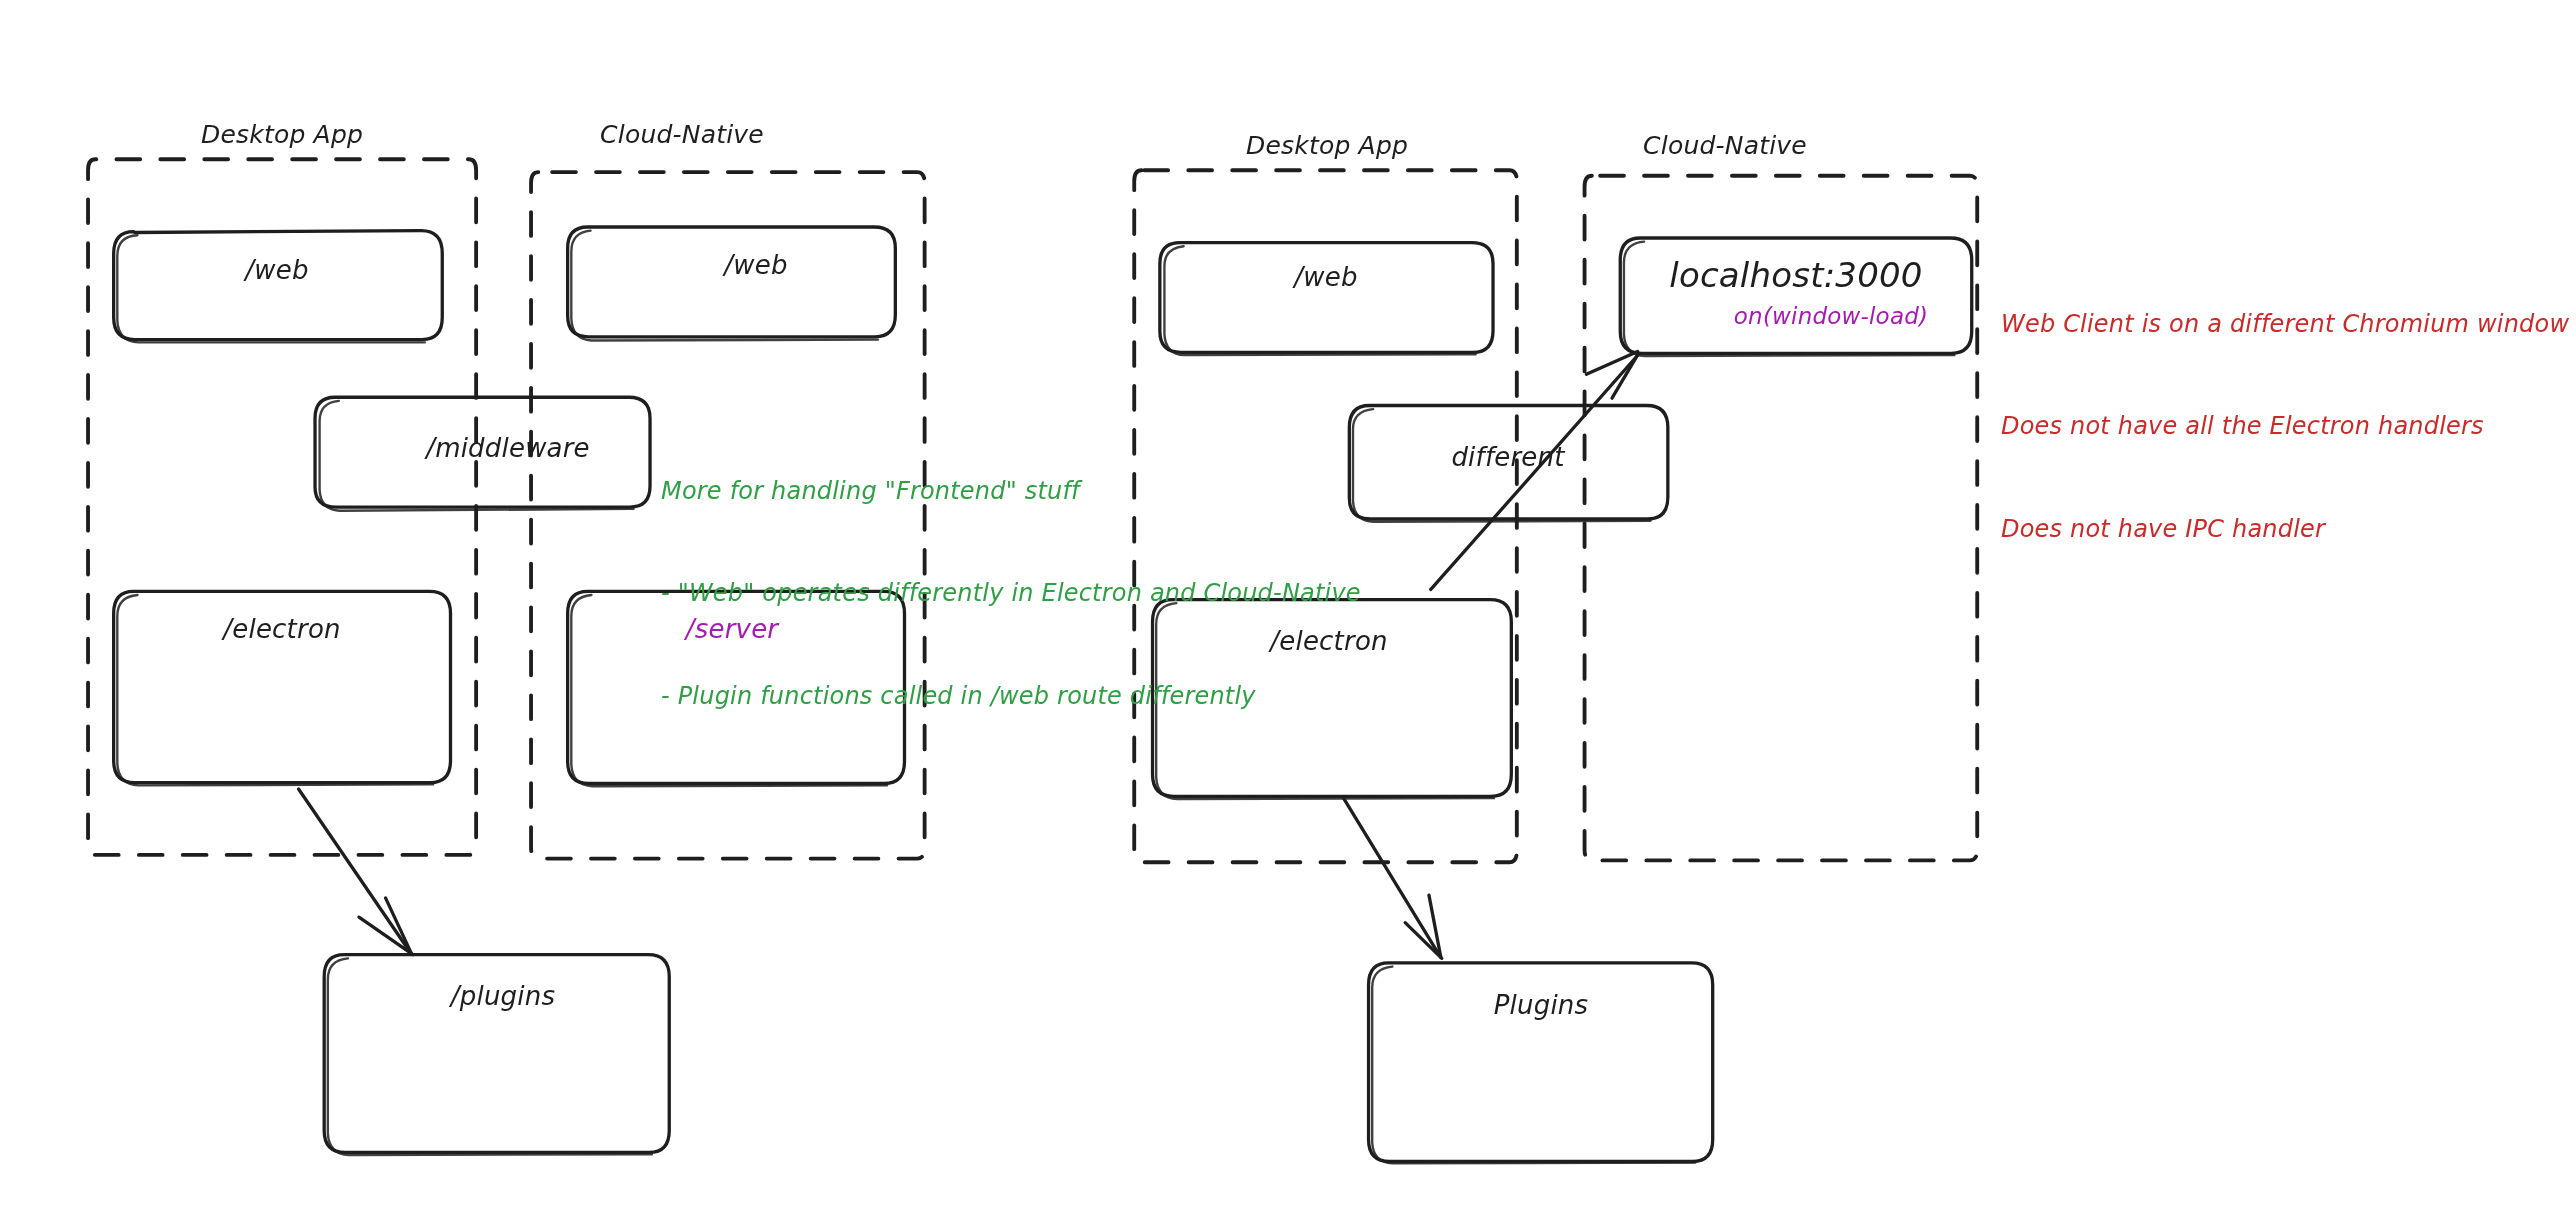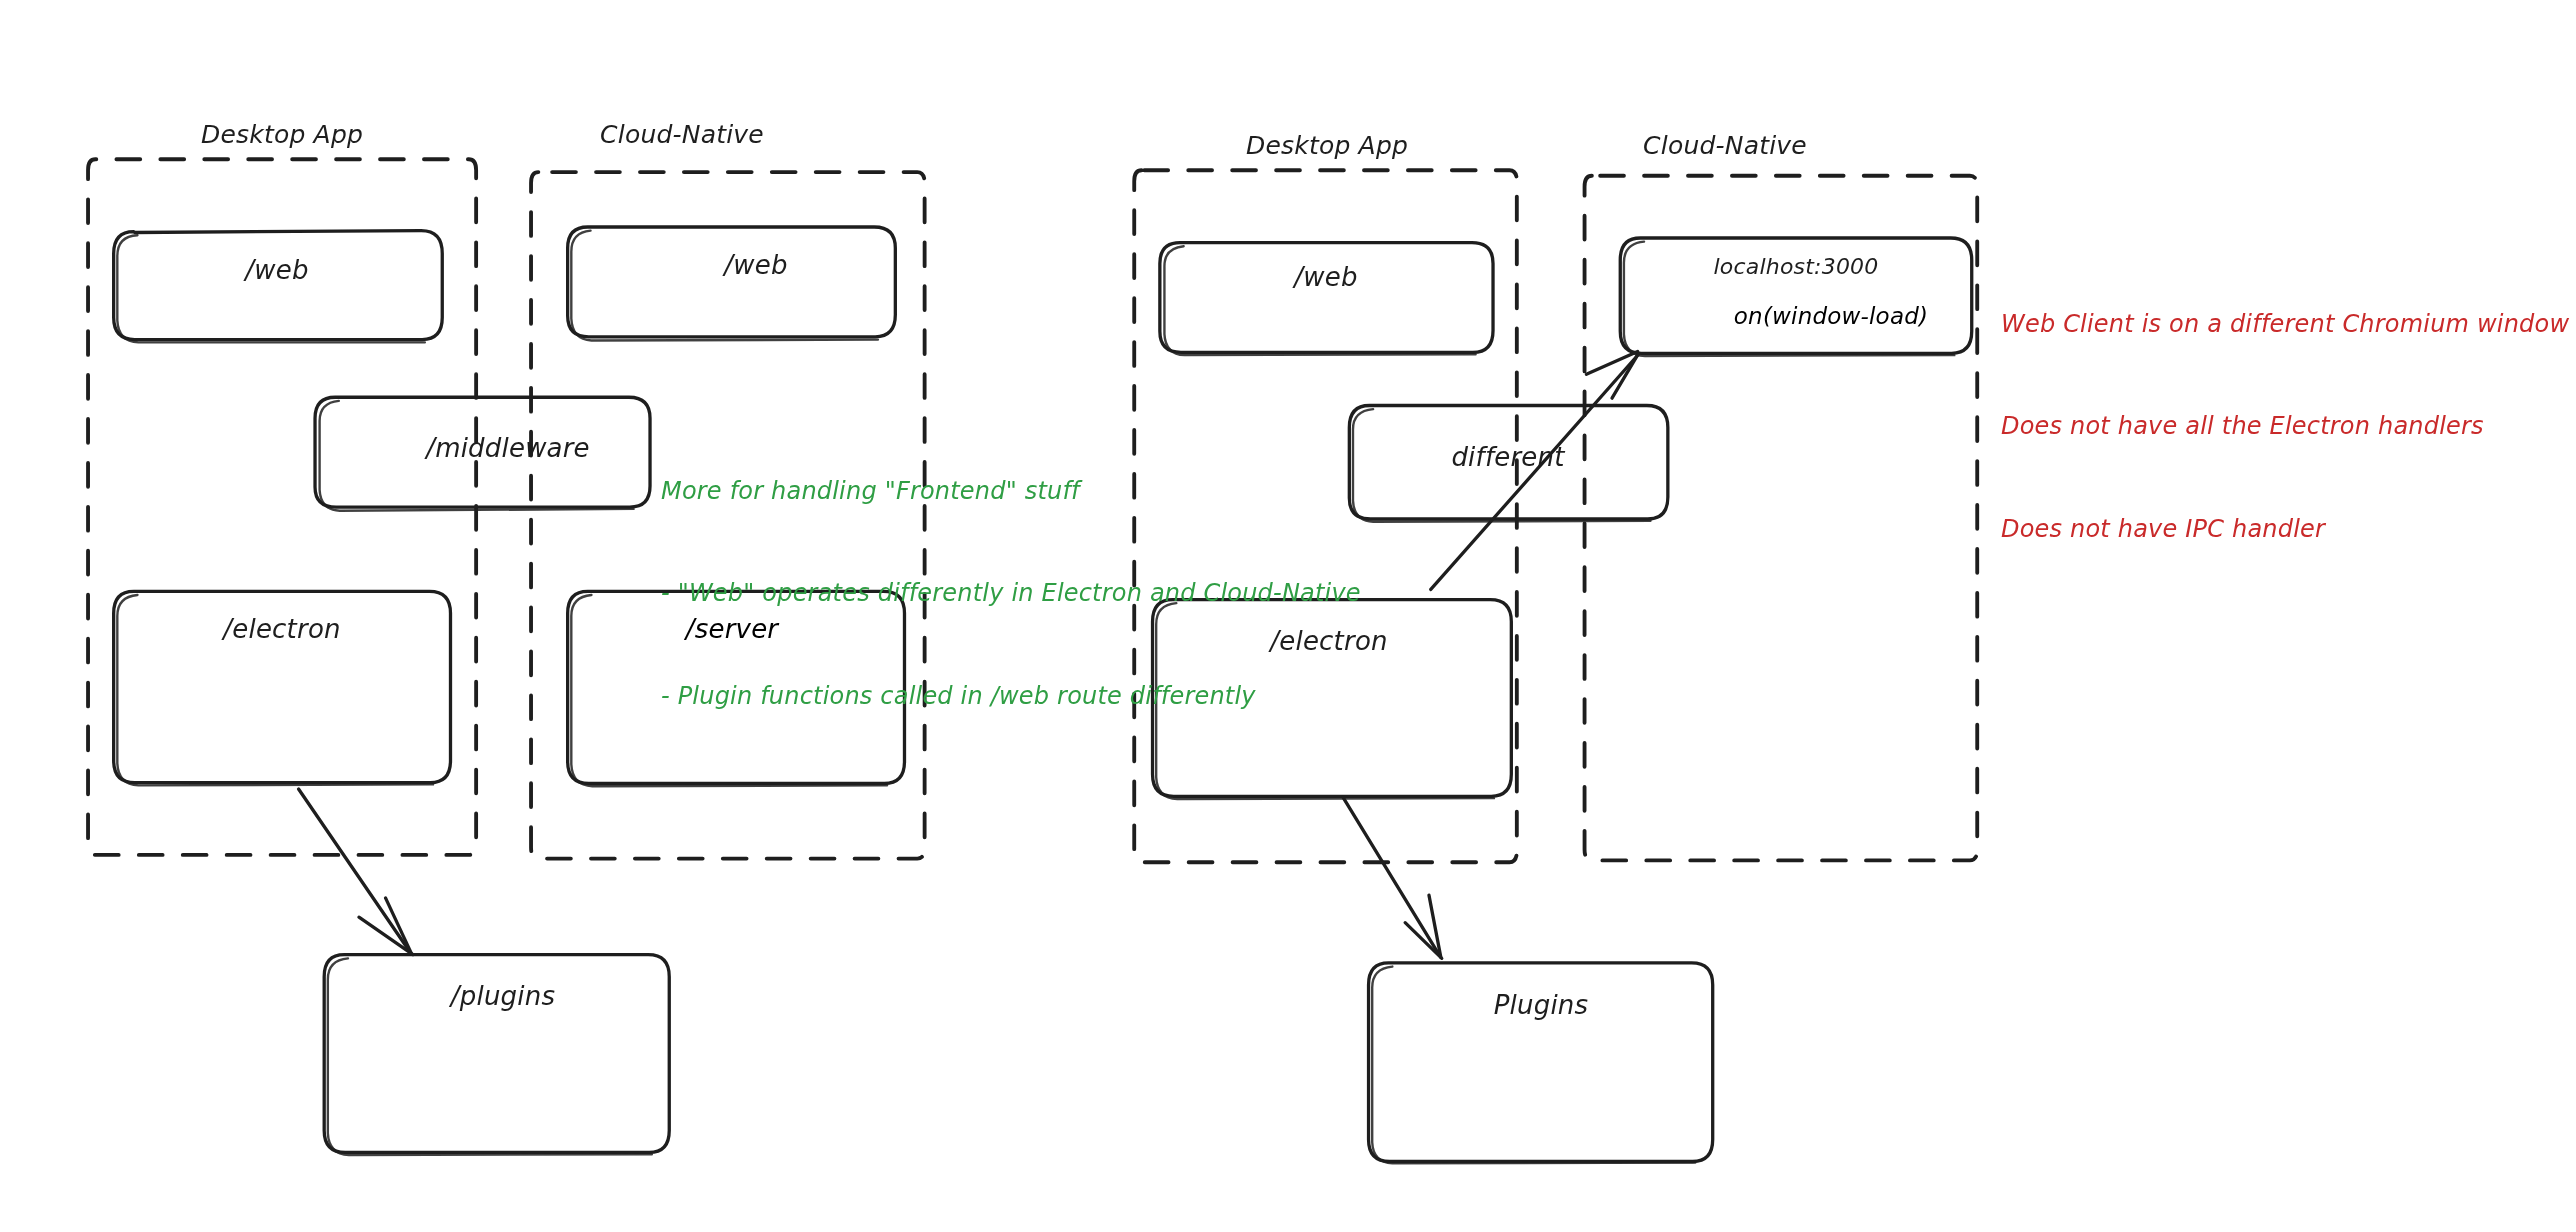--- a/index.html
+++ b/index.html
@@ -41,24 +41,24 @@
     font-weight: 500;
     text-align: left;
     transform: translateX(-50%);
   }
   .node-label {
     font-size: 26px;
     text-align: left;
     transform: translateX(-50%);
   }
   .node-label.big {
-    font-size: 22px;
+    font-size: 34px;
   }
   .red {
-    color: #000000;
+    color: #a21caf;
   }
   .green {
     color: #2f9e44;
   }
   .note {
     font-size: 24px;
     line-height: 1.42;
     font-style: italic;
     font-weight: 500;
   }

